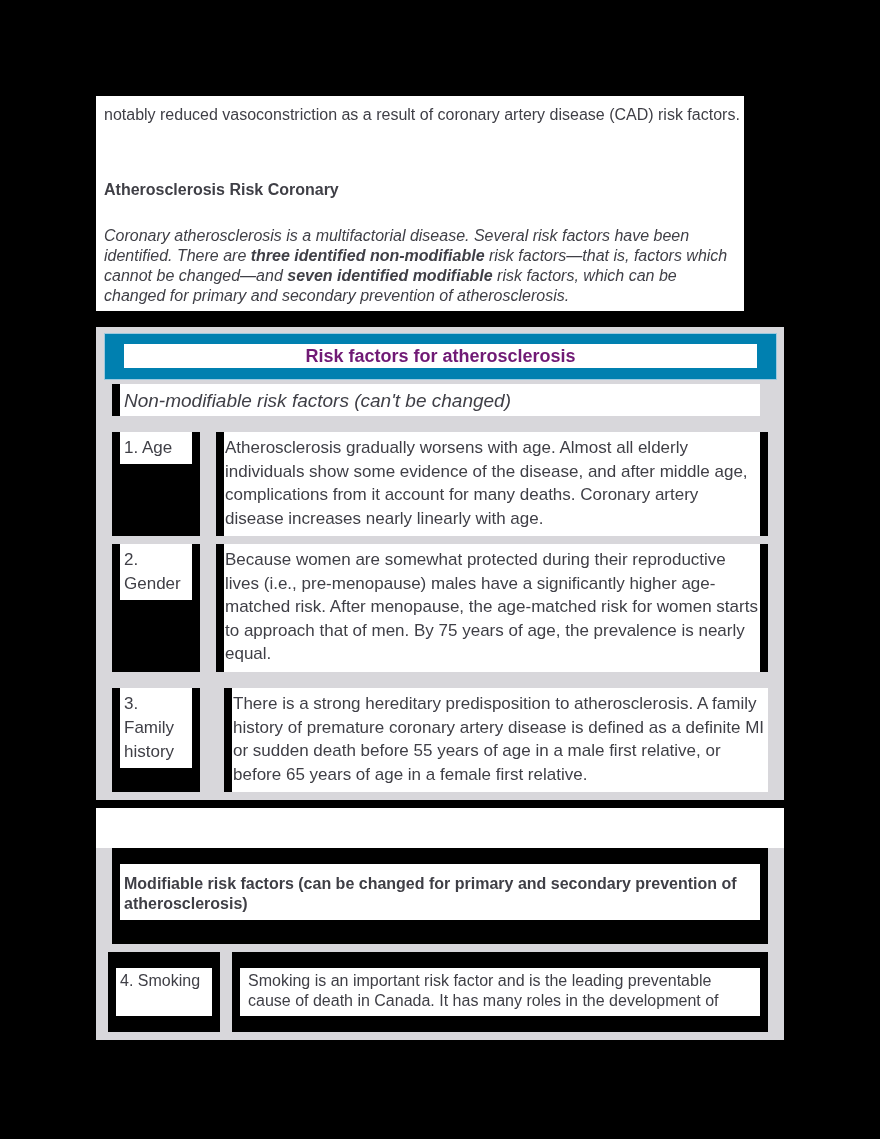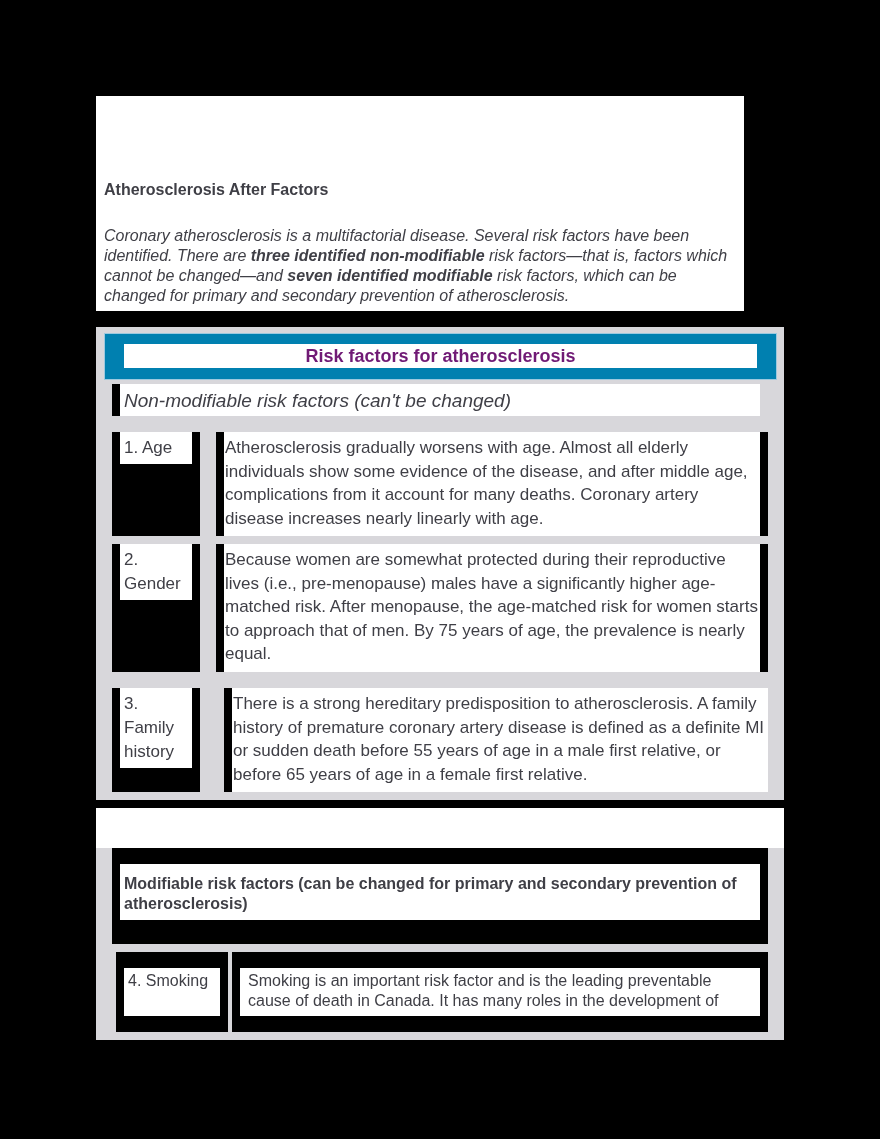--- a/index.html
+++ b/index.html
@@ -20,30 +20,31 @@
   .sub-in { position:absolute; left:8px; top:0; width:640px; height:32px; background:#fff; font-style:italic;
             font-size:19px; line-height:34px; padding-left:4px; box-sizing:border-box; color:#3f3f46; }
   .lab { background:#000; }
   .lab .w { position:absolute; left:8px; top:0; background:#fff; font-size:17px; line-height:24px; padding:4px 4px 0 4px; box-sizing:border-box; }
   .txt { background:#000; }
   .txt .w { position:absolute; left:8px; top:0; width:536px; height:100%; background:#fff; font-size:17px; line-height:23.6px; padding:4px 0 0 1px; box-sizing:border-box; }
   .strip { left:96px; top:808px; width:688px; height:40px; background:#fff; }
   .box2 { left:96px; top:848px; width:688px; height:192px; }
   .mhead { left:112px; top:848px; width:656px; height:96px; background:#000; }
   .mhead .w { position:absolute; left:8px; top:16px; width:640px; height:56px; background:#fff; font-weight:bold; font-size:16px; line-height:20px; padding:10px 4px 0 4px; box-sizing:border-box; }
-  .slab { left:116px; top:952px; width:112px; height:80px; background:#000; }
+  .slab { left:108px; top:952px; width:112px; height:80px; background:#000; }
   .slab .w { position:absolute; left:8px; top:16px; width:96px; height:48px; background:#fff; font-size:16px; line-height:20px; padding:3px 4px 0 4px; box-sizing:border-box; }
   .stxt { left:232px; top:952px; width:536px; height:80px; background:#000; }
   .stxt .w { position:absolute; left:8px; top:16px; width:520px; height:48px; background:#fff; font-size:16px; line-height:20px; padding:3px 8px 0 8px; box-sizing:border-box; }
 </style>
 </head>
 <body>
 
 <div class="abs intro">
-  <h3>Atherosclerosis After Factors</h3>
+  <p class="p1">notably reduced vasoconstriction as a result of coronary artery disease (CAD) risk factors.</p>
+  <h3>Atherosclerosis Risk Coronary</h3>
   <p class="p2"><span>Coronary atherosclerosis is a multifactorial disease. Several risk factors have been identified. There are </span><b>three identified non-modifiable</b><span> risk factors—that is, factors which cannot be changed—and </span><b>seven identified modifiable</b><span> risk factors, which can be changed for primary and secondary prevention of atherosclerosis.</span></p>
 </div>
 
 <div class="abs gray box1"></div>
 <div class="abs band">
   <div class="band-inner">Risk factors for atherosclerosis</div>
 </div>
 <div class="abs sub">
   <div class="sub-in">Non-modifiable risk factors (can't be changed)</div>
 </div>

